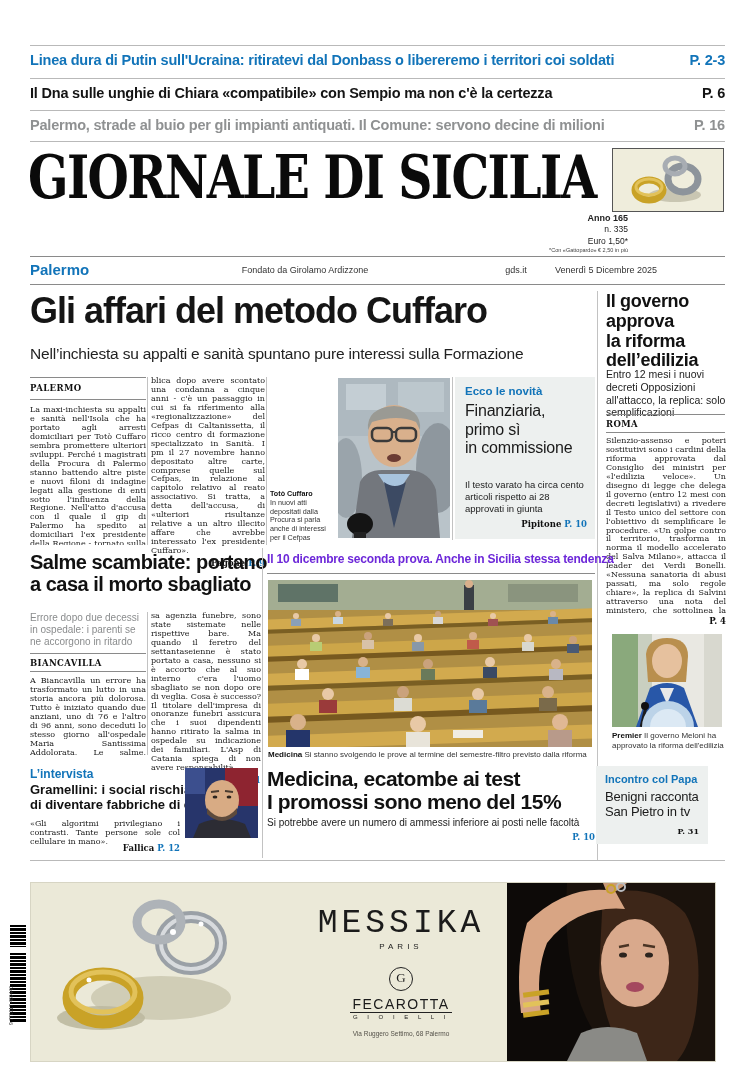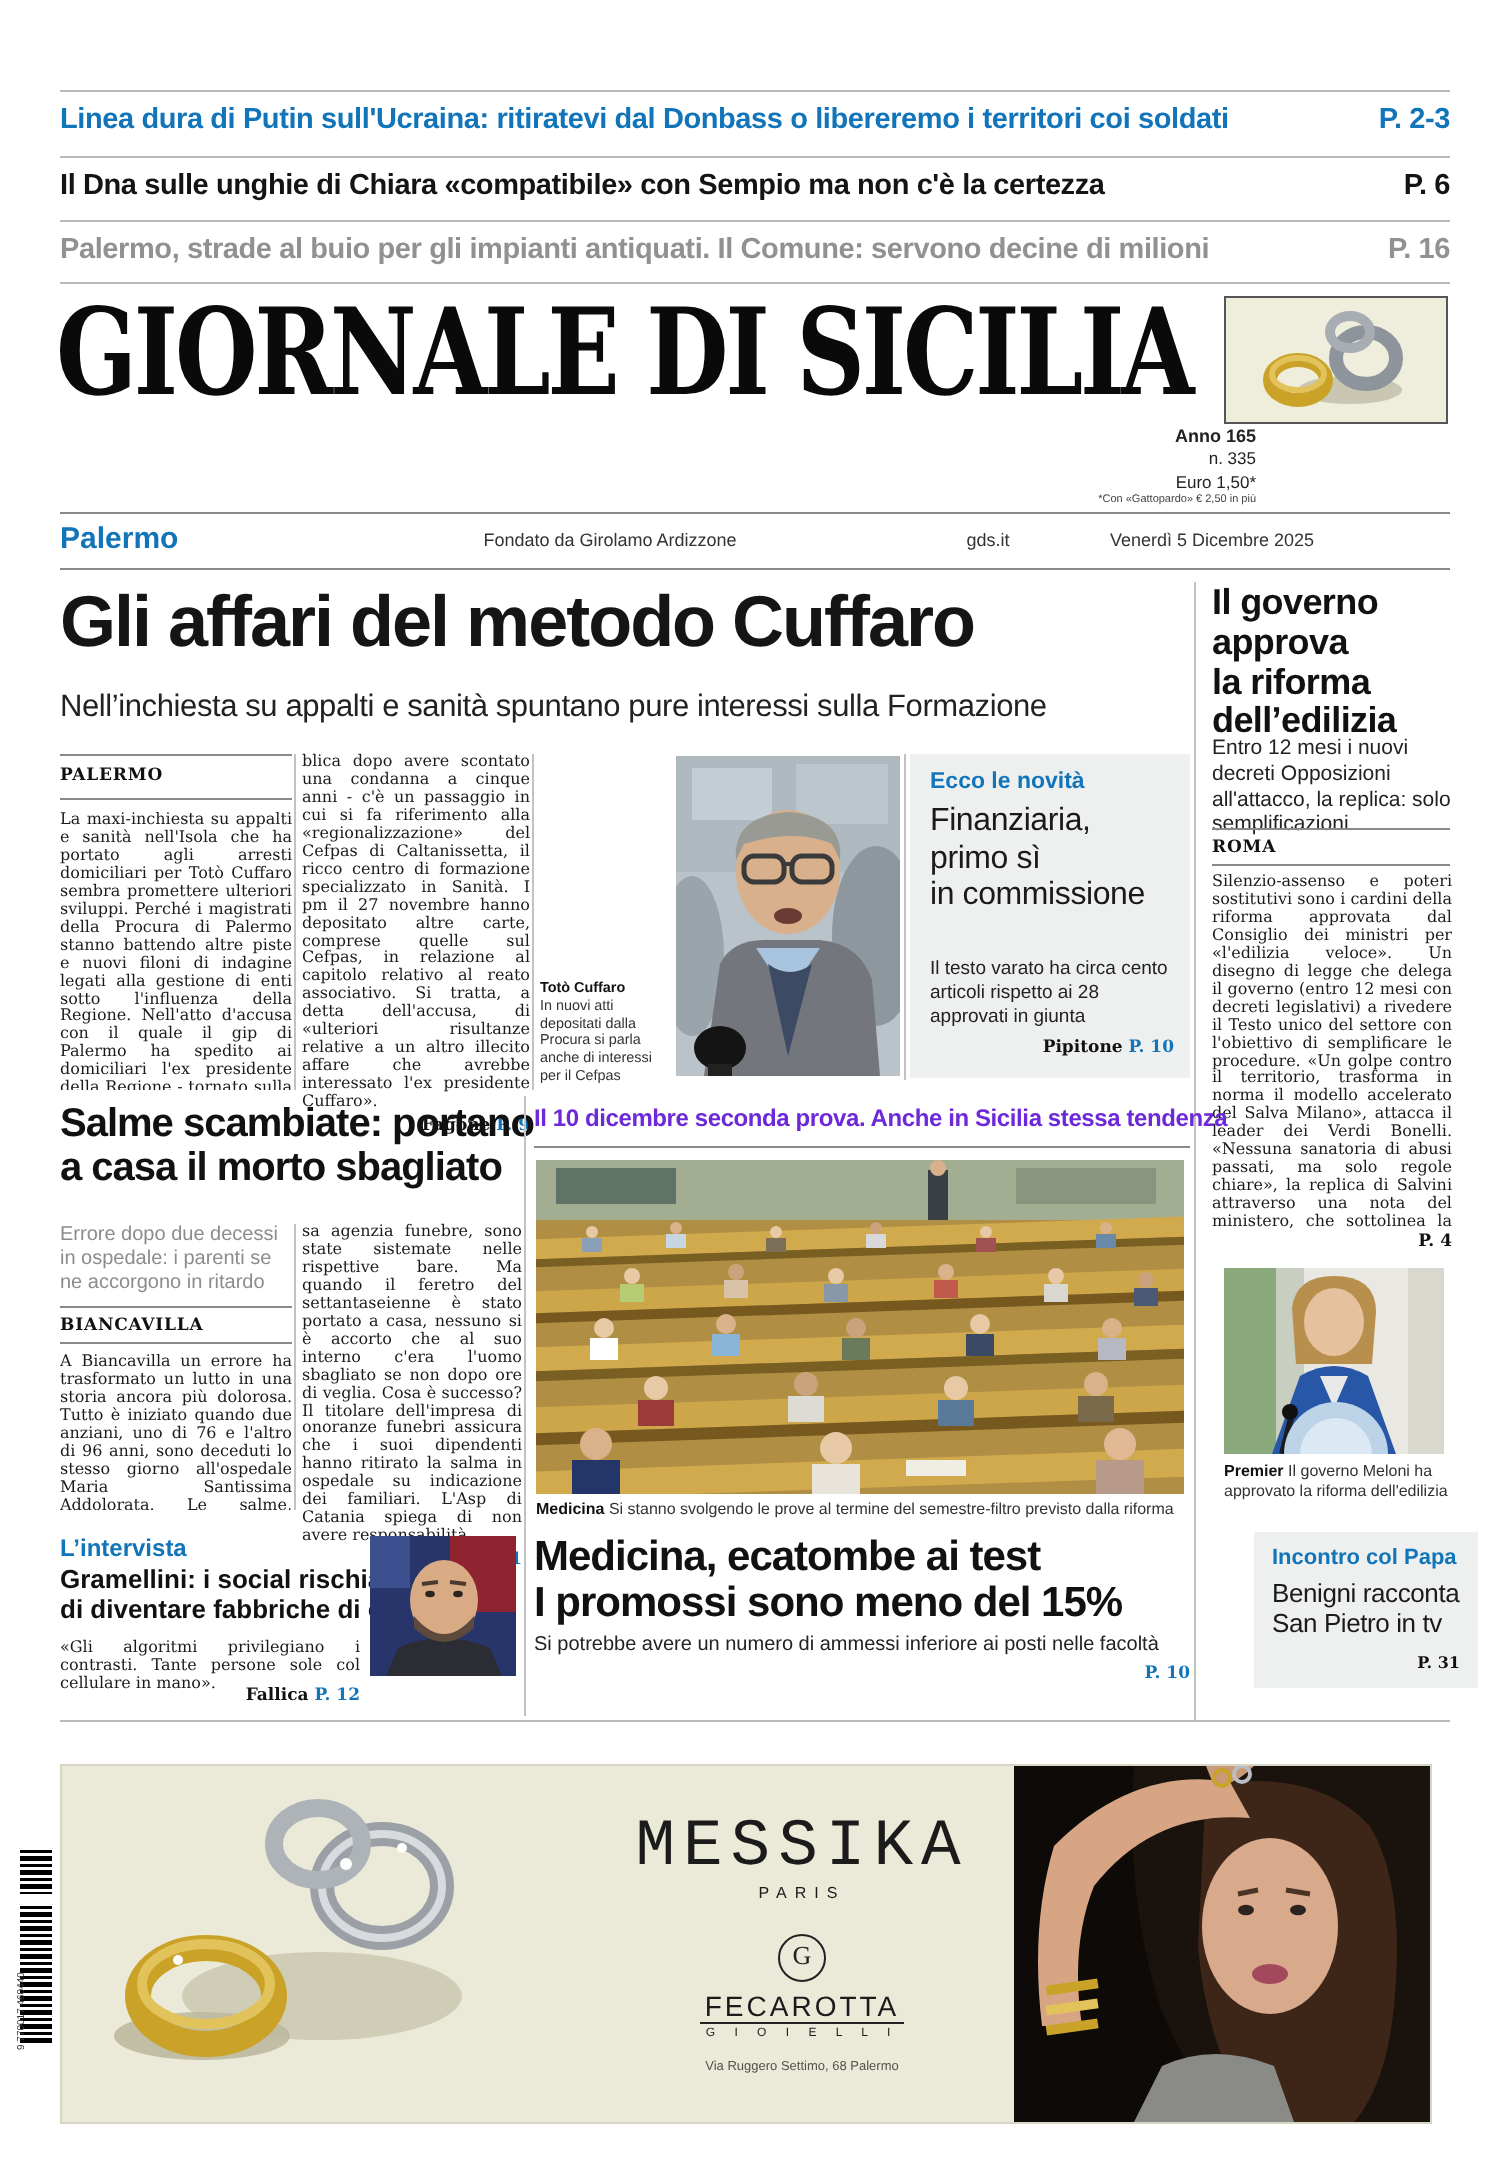--- a/index.html
+++ b/index.html
@@ -99,21 +99,21 @@
   <div class="abs issue" style="left:480px;top:212px;width:148px;">
     <div class="b">Anno 165</div>
     <div>n. 335</div>
     <div>Euro 1,50*</div>
     <div class="note">*Con «Gattopardo» € 2,50 in più</div>
   </div>
 
   <div class="hr" style="left:30px;top:256px;width:695px;border-color:#8a8a8a;"></div>
   <div class="abs edition" style="left:30px;top:261px;">Palermo</div>
   <div class="abs dl" style="left:215px;top:265px;width:180px;text-align:center;">Fondato da Girolamo Ardizzone</div>
-  <div class="abs dl" style="left:454px;top:265px;width:80px;text-align:center;">gds.it</div>
+  <div class="abs dl" style="left:476px;top:265px;width:80px;text-align:center;">gds.it</div>
   <div class="abs dl" style="left:555px;top:265px;width:170px;text-align:left;">Venerdì 5 Dicembre 2025</div>
   <div class="hr" style="left:30px;top:284px;width:695px;border-color:#8a8a8a;"></div>
 
   <div class="abs lead-sub" style="left:30px;top:345px;">Nell’inchiesta su appalti e sanità spuntano pure interessi sulla Formazione</div>
   <div class="abs lead-h" style="left:30px;top:290px;">Gli affari del metodo Cuffaro</div>
   <div class="vr" style="left:597px;top:291px;height:569px;"></div>
 
   <div class="hr" style="left:30px;top:377px;width:116px;border-color:#8a8a8a;"></div>
   <div class="abs kicker" style="left:30px;top:383px;">PALERMO</div>
   <div class="hr" style="left:30px;top:399px;width:116px;border-color:#8a8a8a;"></div>
@@ -198,21 +198,21 @@
       <circle cx="46" cy="74" r="4" fill="#111"></circle>
       <path d="M30 93 A 26 26 0 0 1 82 93 Z" fill="#bcd3e8"></path>
       <path d="M38 93 A 18 18 0 0 1 74 93 Z" fill="#dce9f4"></path>
     </svg>
   </div>
   <div class="abs photocap" style="left:612px;top:731px;width:112px;">
     <span class="cb">Premier</span>
     <span>Il governo Meloni ha approvato la riforma dell'edilizia</span>
   </div>
 
-  <div class="abs gbox" style="left:627px;top:766px;width:112px;height:78px;">
+  <div class="abs gbox" style="left:596px;top:766px;width:112px;height:78px;">
     <div class="abs boxkick" style="left:9px;top:7px;font-size:11px;">Incontro col Papa</div>
     <div class="abs boxtitle" style="left:9px;top:23px;width:98px;font-size:13px;">
       <span>Benigni racconta</span><br>
       <span>San Pietro in tv</span>
     </div>
     <div class="abs pright" style="left:9px;top:60px;width:94px;font-size:8px;">P. 31</div>
   </div>
 
   <div class="abs salme-h" style="left:30px;top:552px;">
     <span>Salme scambiate: portano</span><br>

